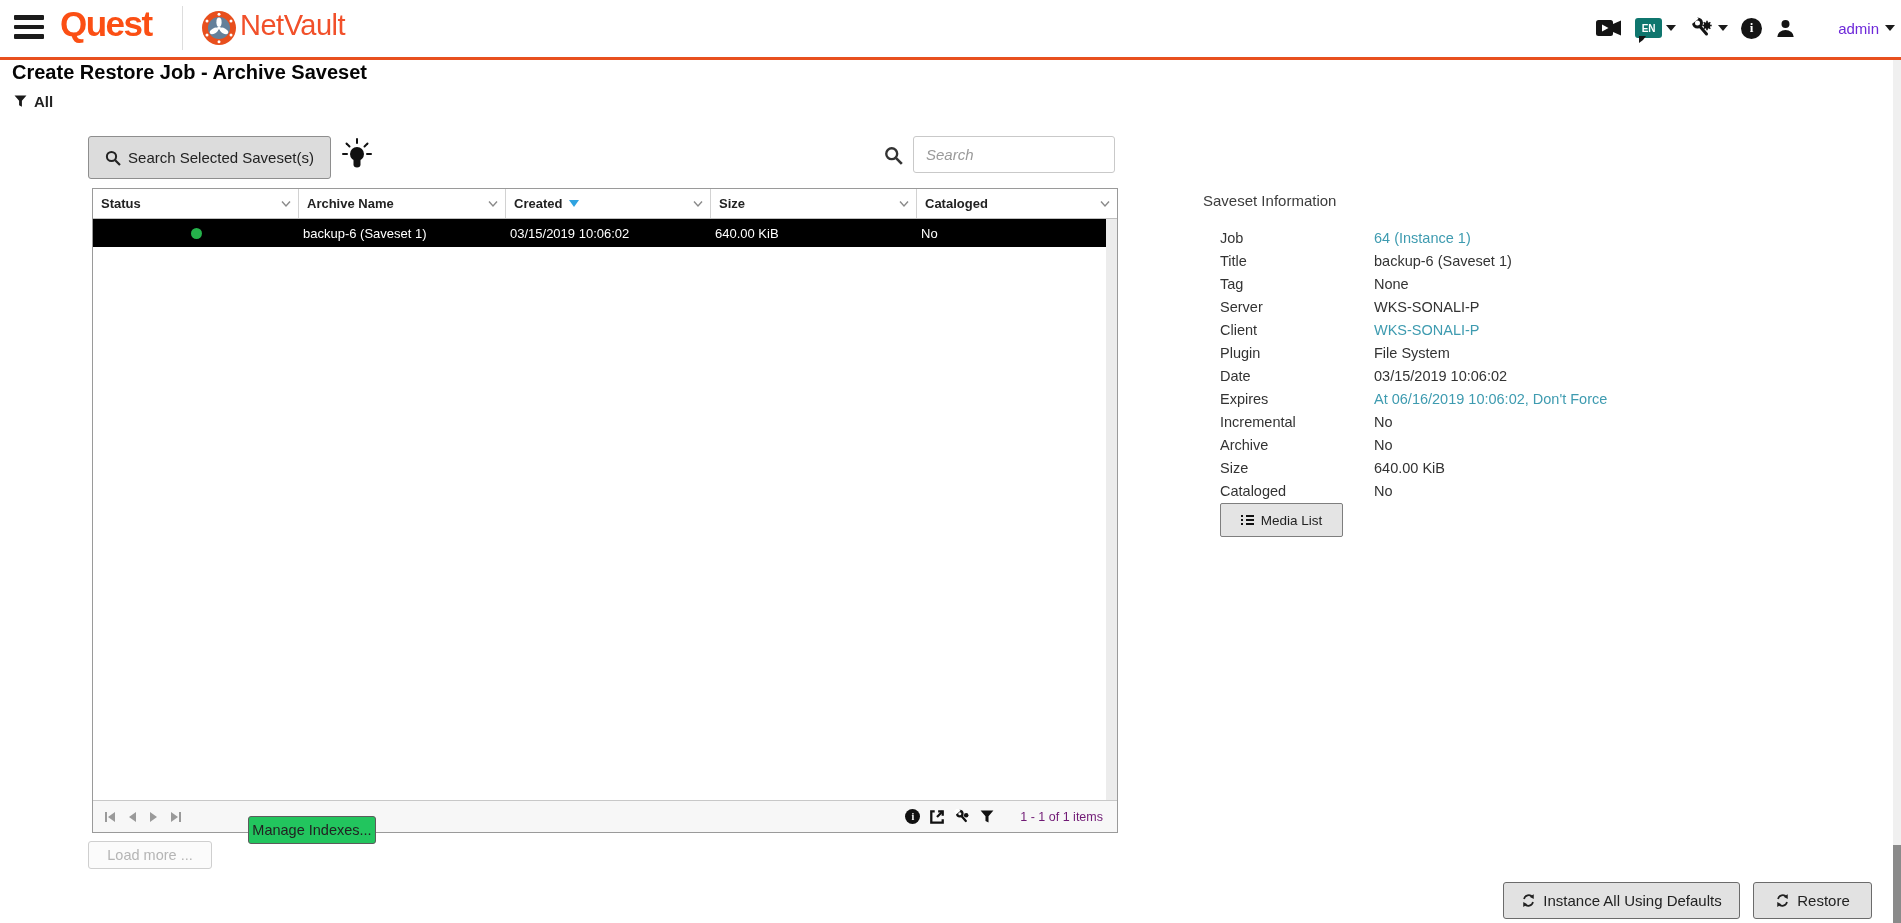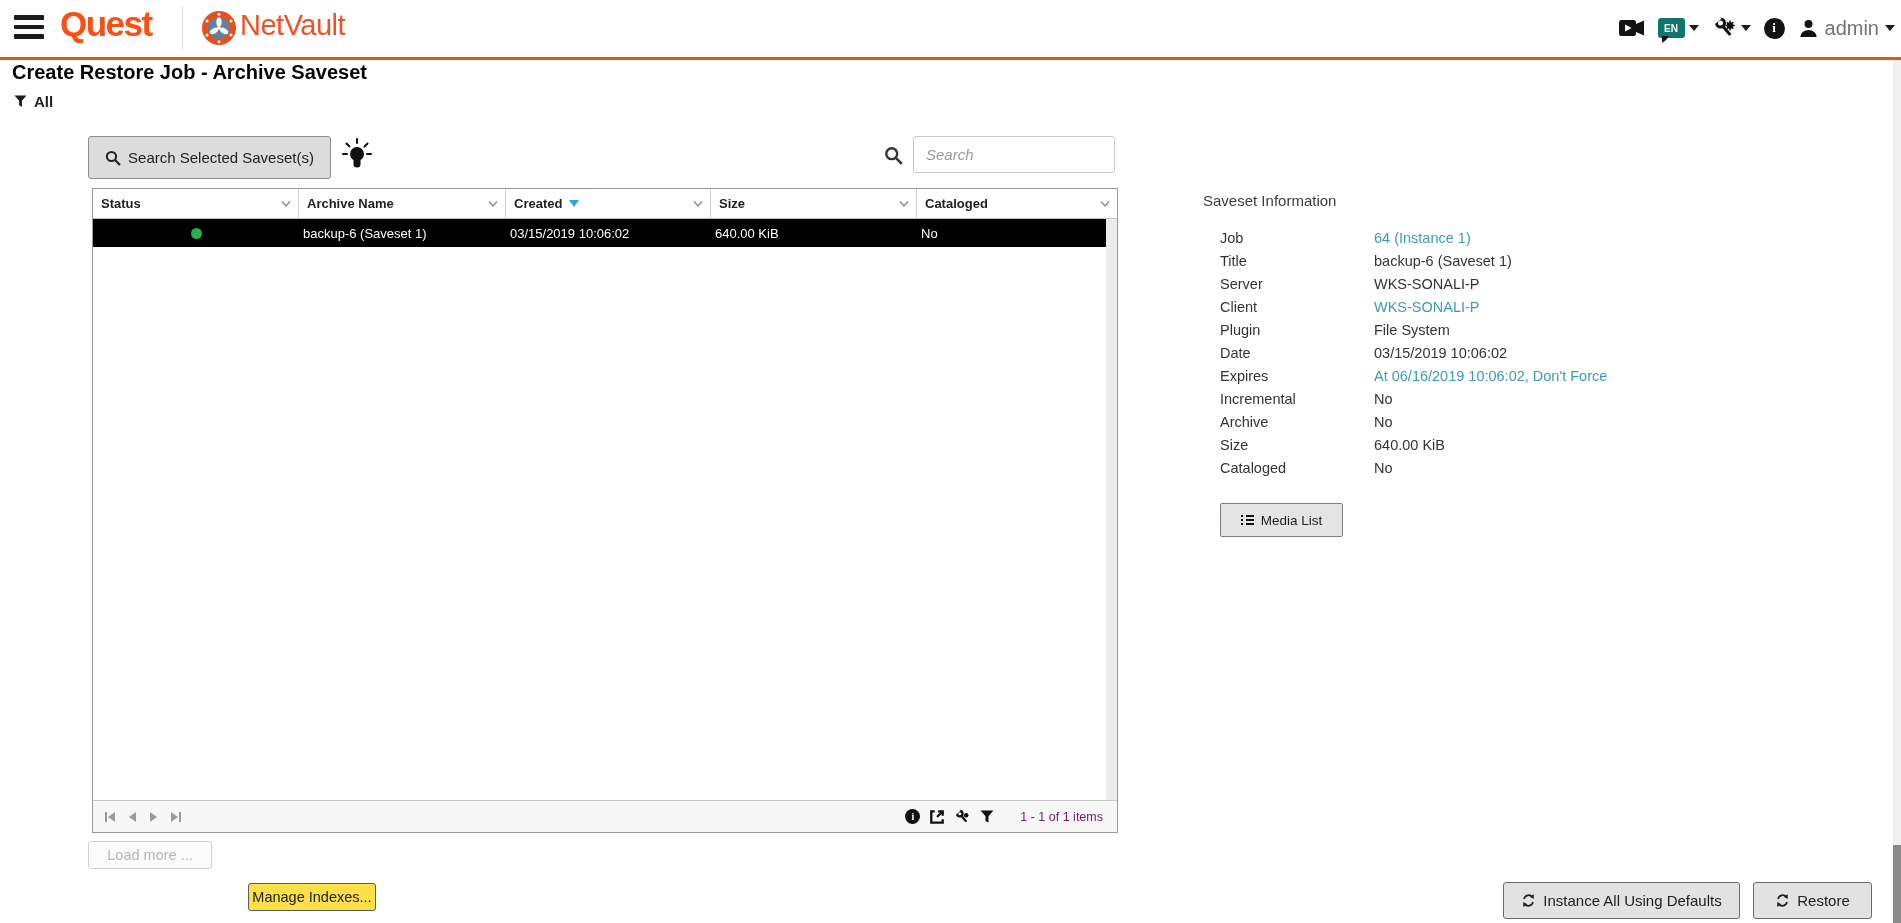--- a/index.html
+++ b/index.html
@@ -21,21 +21,21 @@
            border-top:6px solid #1b1b1b; }
   .lang-bubble { width:27px; height:20px; background:#0f766e; border-radius:3px; position:relative;
                  display:flex; align-items:center; justify-content:center; }
   .lang-bubble::after { content:""; position:absolute; left:4px; bottom:-5px;
                  border:3px solid transparent; border-top:4px solid #141414; border-left:4px solid #141414; }
   .lang-bubble b { color:#fff; font-size:10px; letter-spacing:0; }
   .info-circle { width:21px; height:21px; border-radius:50%; background:#141414; color:#fff;
                  display:flex; align-items:center; justify-content:center;
                  font-size:13px; font-weight:700; font-family:"Liberation Serif",serif; }
   .admin-wrap { display:flex; align-items:center; gap:6px; }
-  .admin-name { font-size:20px; color:#737373; }
+  .admin-name { font-size:15px; color:#6d28d9;margin-left:36px; }
   .icon-btn { display:flex; align-items:center; gap:4px; cursor:pointer; }
 
   .orange-line { position:absolute; left:0; top:57px; width:1901px; height:3px; background:#e8501f; }
 
   
   .page-title { position:absolute; left:12px; top:61px; font-size:20px; font-weight:700; color:#050505; }
   .filter-row { position:absolute; left:14px; top:93px; display:flex; align-items:center; gap:7px; cursor:pointer; }
   .filter-row .lbl { font-size:15px; font-weight:700; color:#222; }
 
   
@@ -81,22 +81,22 @@
   .pg-bar { width:2px; height:10px; background:#9a9a9a; }
   .foot-icons { margin-left:auto; display:flex; align-items:center; gap:9px; }
   .mini-info { width:15px; height:15px; border-radius:50%; background:#111; color:#fff;
                display:flex; align-items:center; justify-content:center;
                font-size:10px; font-weight:700; font-family:"Liberation Serif",serif; cursor:pointer; }
   .foot-summary { font-size:12.5px; color:#701a75; margin:0 14px 0 26px; }
 
   
   .btn-loadmore { position:absolute; left:88px; top:841px; width:124px; height:28px;
                   background:#fbfbfb; border:1px solid #cfcfcf; color:#b5b5b5; font-size:14.5px; cursor:default; }
-  .btn-manage { position:absolute; left:248px; top:883px; width:128px; height:28px;
-                background:#fde047; border:1px solid #5c5c5c; font-size:14.5px; }
+  .btn-manage { position:absolute; left:248px; top:816px; width:128px; height:28px;
+                background:#22c55e; border:1px solid #5c5c5c; font-size:14.5px; }
 
   
   .info-title { position:absolute; left:1203px; top:192px; font-size:15px; color:#3c3c3c; }
   .info-grid { position:absolute; left:1220px; top:226px; }
   .info-row { display:flex; height:23px; align-items:center; font-size:14.5px; color:#333; }
   .info-row .label { width:154px; }
   .link { color:#3e9bb0; cursor:pointer; }
   .btn-medialist { position:absolute; left:1220px; top:503px; width:123px; height:34px;
                    background:#e4e4e4; border:1px solid #7e7e7e; border-radius:2px; font-size:13.5px;text-align:right; }
   .ml-icon { display:inline-block; width:13px; height:12px; position:relative; }
@@ -325,20 +325,24 @@
 <div class="info-grid">
   <div class="info-row">
     <span class="label">Job</span>
     <span class="link">64 (Instance 1)</span>
   </div>
   <div class="info-row">
     <span class="label">Title</span>
     <span>backup-6 (Saveset 1)</span>
   </div>
   <div class="info-row">
+    <span class="label">Tag</span>
+    <span>None</span>
+  </div>
+  <div class="info-row">
     <span class="label">Server</span>
     <span>WKS-SONALI-P</span>
   </div>
   <div class="info-row">
     <span class="label">Client</span>
     <span class="link">WKS-SONALI-P</span>
   </div>
   <div class="info-row">
     <span class="label">Plugin</span>
     <span>File System</span>

